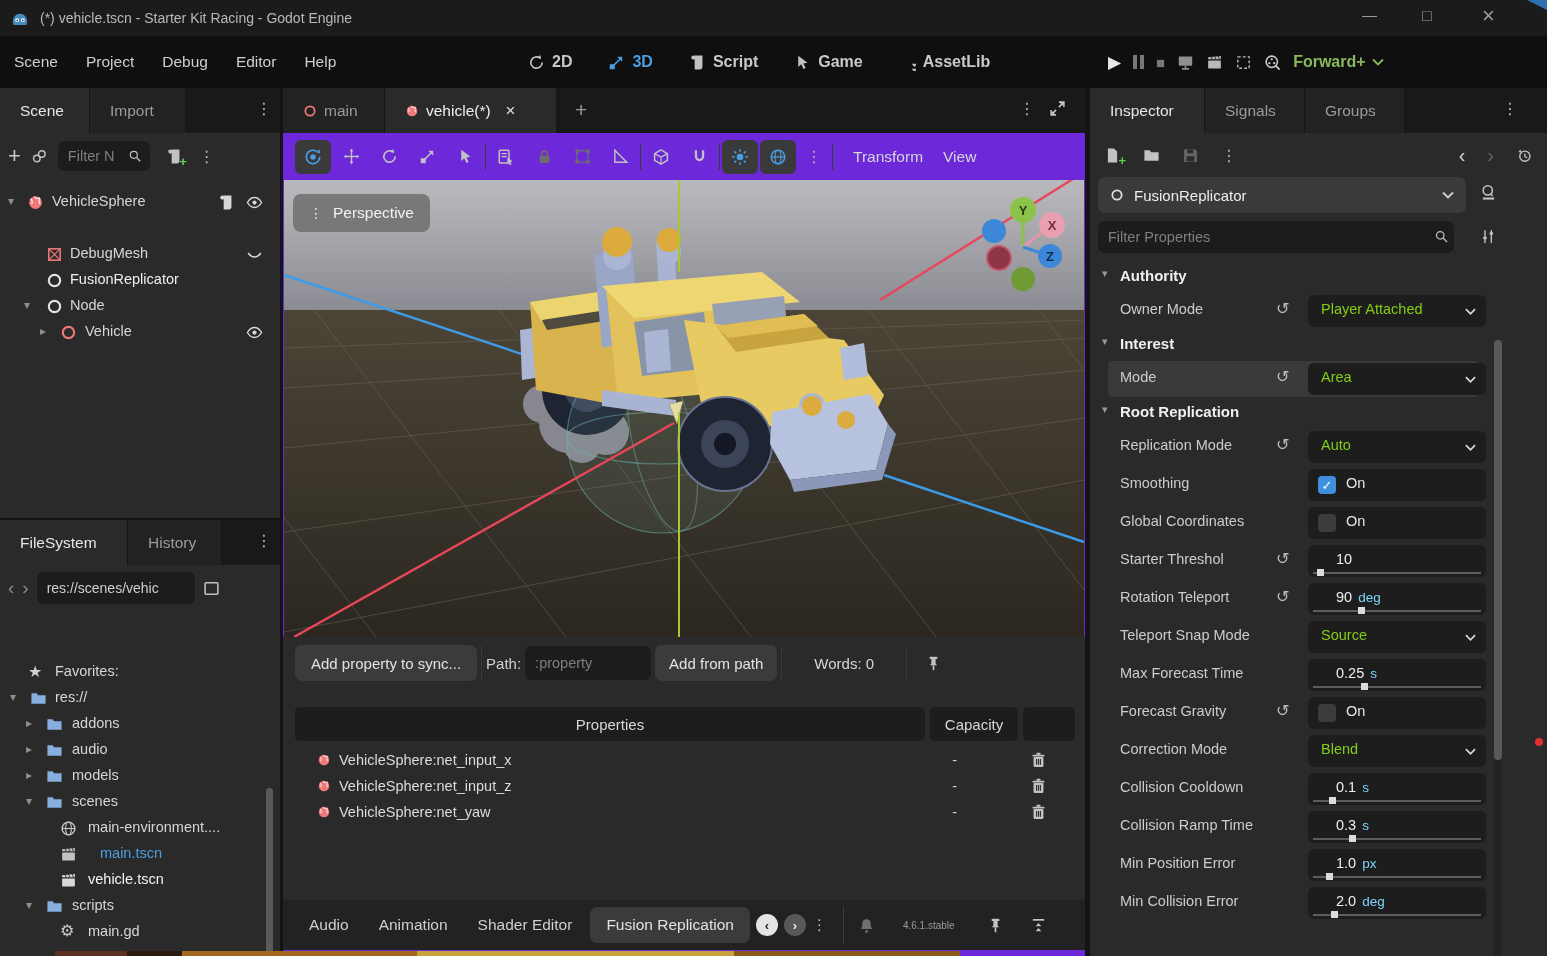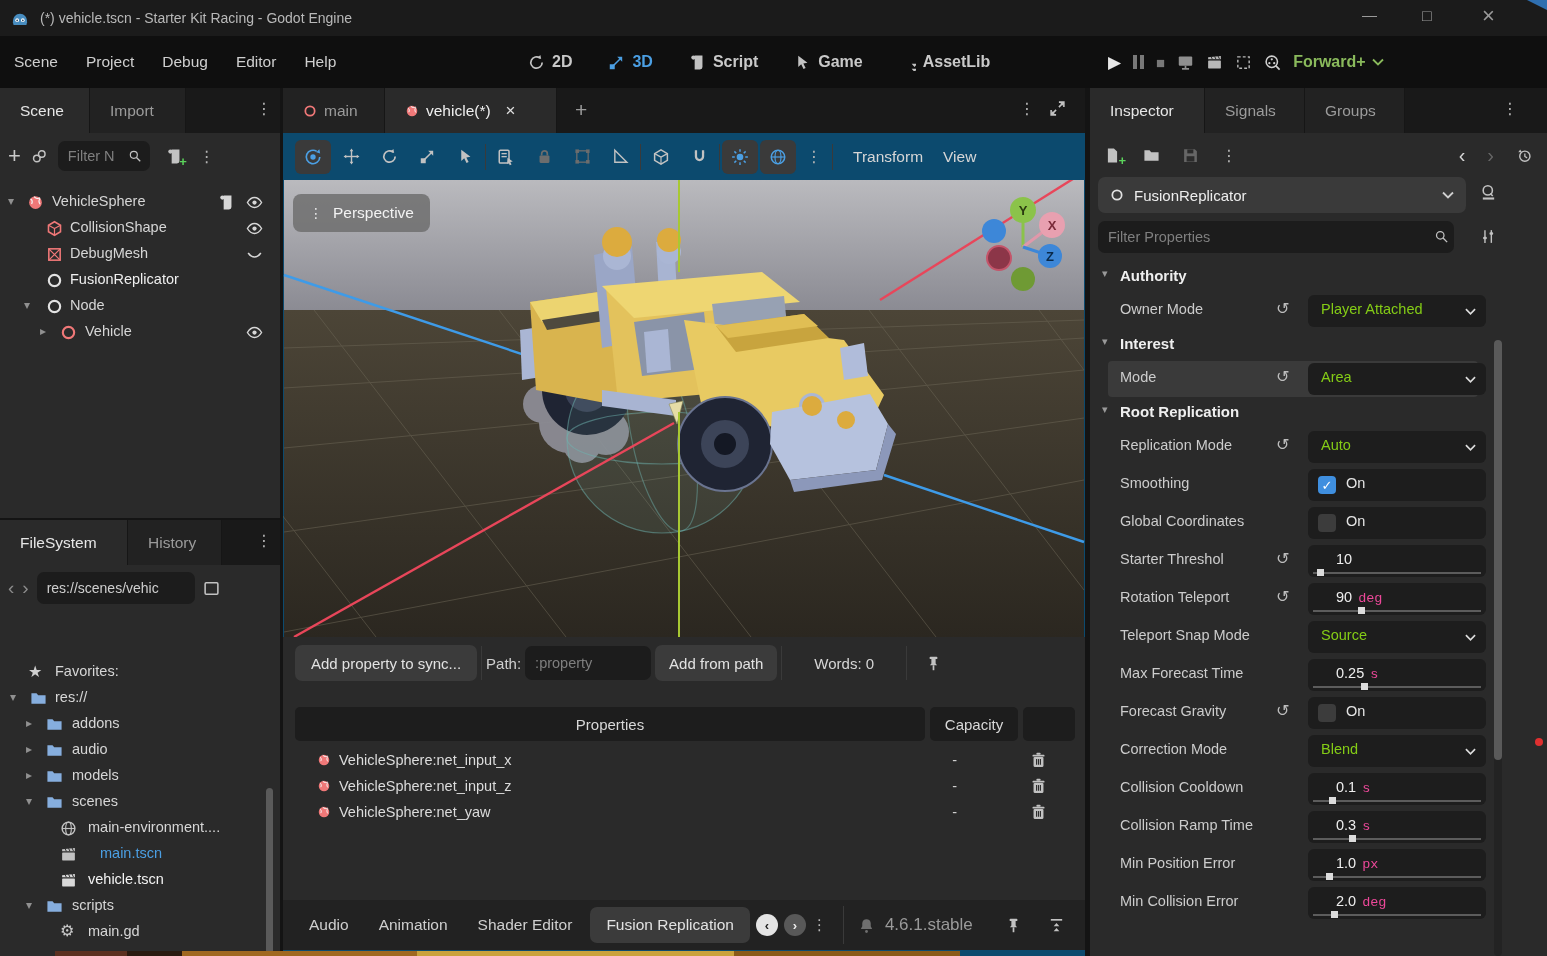--- a/index.html
+++ b/index.html
@@ -40,21 +40,21 @@
   .tbtn { width:36px; height:34px; border-radius:6px; display:flex; align-items:center; justify-content:center; color:#c2c2c2; }
   .tbtn.on { background:#3a3a3a; color:#4b9fe3; }
   .tbtn.gray { color:#6d6d6d; }
   
   .prow { position:relative; height:38px; }
   .prow .plabel { position:absolute; left:30px; top:9px; font-size:14.5px; color:#cccccc; white-space:nowrap; }
   .prow .rev { position:absolute; left:186px; top:7px; font-size:16px; color:#bdbdbd; }
   .prow .hlbg { position:absolute; left:18px; right:62px; top:1px; bottom:1px; background:#3a3a3a; border-radius:4px; }
   .ctrl { position:absolute; left:218px; top:3px; width:178px; height:32px; background:#1d1d1d; border-radius:6px; }
   .ctrl .val { position:absolute; left:13px; top:6px; font-size:14.5px; color:#84cc16; }
-  .ctrl .unit { font-size:13.5px; color:#ec4899; margin-left:6px;font-family:Liberation Mono, monospace; }
+  .ctrl .unit { font-size:13.5px; color:#7dd3fc; margin-left:6px; }
   .ctrl .chev { position:absolute; right:10px; top:13px; width:11px; height:7px; stroke:#bdbdbd; fill:none; stroke-width:1.8; }
   .ctrl .num { position:absolute; left:28px; top:6px; font-size:14.5px; color:#eee; }
   .ctrl .track { position:absolute; left:5px; right:5px; bottom:3px; height:2px; background:#5c5c5c; }
   .ctrl .thumb { position:absolute; bottom:1px; width:7px; height:7px; background:#dcdcdc; }
   .cb { position:absolute; left:10px; top:7px; width:18px; height:18px; border-radius:4px; background:#3c3c3c; }
   .cb.on { background:#3f8fdf; color:#fff; font-size:13px; display:flex; align-items:center; justify-content:center; }
   .cb-label { position:absolute; left:38px; top:6px; font-size:14.5px; color:#e4e4e4; }
   .sec { position:relative; height:30px; }
   .sec .sec-ch { position:absolute; left:12px; top:5px; font-size:11px; color:#9a9a9a; }
   .sec .sec-t { position:absolute; left:30px; top:5px; font-size:15px; font-weight:bold; color:#efefef; }
@@ -400,29 +400,20 @@
               <use href="#i-sphere"></use>
             </svg></span>
         <span class="tl" style="left:52px">VehicleSphere</span>
         <span class="ti" style="left:218px"><svg>
               <use href="#i-script"></use>
             </svg></span>
         <span class="ti" style="left:246px"><svg>
               <use href="#i-eye"></use>
             </svg></span>
       </div>
-      <div class="trow" style="top:28px">
-        <span class="ti" style="left:46px;color:#f07878"><svg>
-              <use href="#i-colshape"></use>
-            </svg></span>
-        <span class="tl" style="left:70px">CollisionShape</span>
-        <span class="ti" style="left:246px"><svg>
-              <use href="#i-eye"></use>
-            </svg></span>
-      </div>
       <div class="trow" style="top:54px">
         <span class="ti" style="left:46px;color:#f07878"><svg>
               <use href="#i-mesh"></use>
             </svg></span>
         <span class="tl" style="left:70px">DebugMesh</span>
         <span class="ti" style="left:246px"><svg>
               <use href="#i-eyec"></use>
             </svg></span>
       </div>
       <div class="trow" style="top:80px">
@@ -541,21 +532,21 @@
         <span class="tl" style="left:72px">scripts</span>
       </div>
       <div class="trow" style="top:262px">
         <span class="ti" style="left:60px;top:1px;color:#c8c8c8;font-size:16px">⚙</span>
         <span class="tl" style="left:88px">main.gd</span>
       </div>
       <div class="abs" style="left:266px;top:130px;width:7px;height:246px;background:#5a5a5a;border-radius:4px"></div>
     </div>
   </div>
 
-  <div class="abs" style="left:283px;top:88px;width:802px;height:868px;background:#0c4a6e">
+  <div class="abs" style="left:283px;top:88px;width:802px;height:868px;background:#6d28d9">
 
     <div class="tabbar" style="height:45px">
       <div class="tab" style="width:102px">
         <span class="ic sm" style="color:#f07878">
             <svg>
               <use href="#i-circle"></use>
             </svg>
           </span>
         <span>main</span>
       </div>
@@ -842,21 +833,21 @@
       <span class="btn" style="height:36px;padding:0 16px;font-size:15.5px">Fusion Replication</span>
       <span style="width:22px;height:22px;border-radius:50%;background:#e4e4e4;color:#222;display:flex;align-items:center;justify-content:center;font-size:13px;font-weight:bold">‹</span>
       <span style="width:22px;height:22px;border-radius:50%;background:#585858;color:#eee;display:flex;align-items:center;justify-content:center;font-size:13px;font-weight:bold">›</span>
       <span class="glyph" style="font-size:15px">⋮</span>
       <div class="vsep" style="height:38px;margin-left:10px"></div>
       <span class="ic" style="color:#6f6f6f;margin-left:8px">
           <svg>
             <use href="#i-bell"></use>
           </svg>
         </span>
-      <span style="font-size:17px;color:#9a9a9a;margin-left:4px">4.6.1.stable</span>
+      <span style="font-size:10px;color:#9a9a9a;margin-left:22px">4.6.1.stable</span>
       <span class="ic" style="margin-left:26px">
           <svg>
             <use href="#i-pin"></use>
           </svg>
         </span>
       <span class="ic" style="margin-left:20px">
           <svg>
             <use href="#i-expandup"></use>
           </svg>
         </span>

